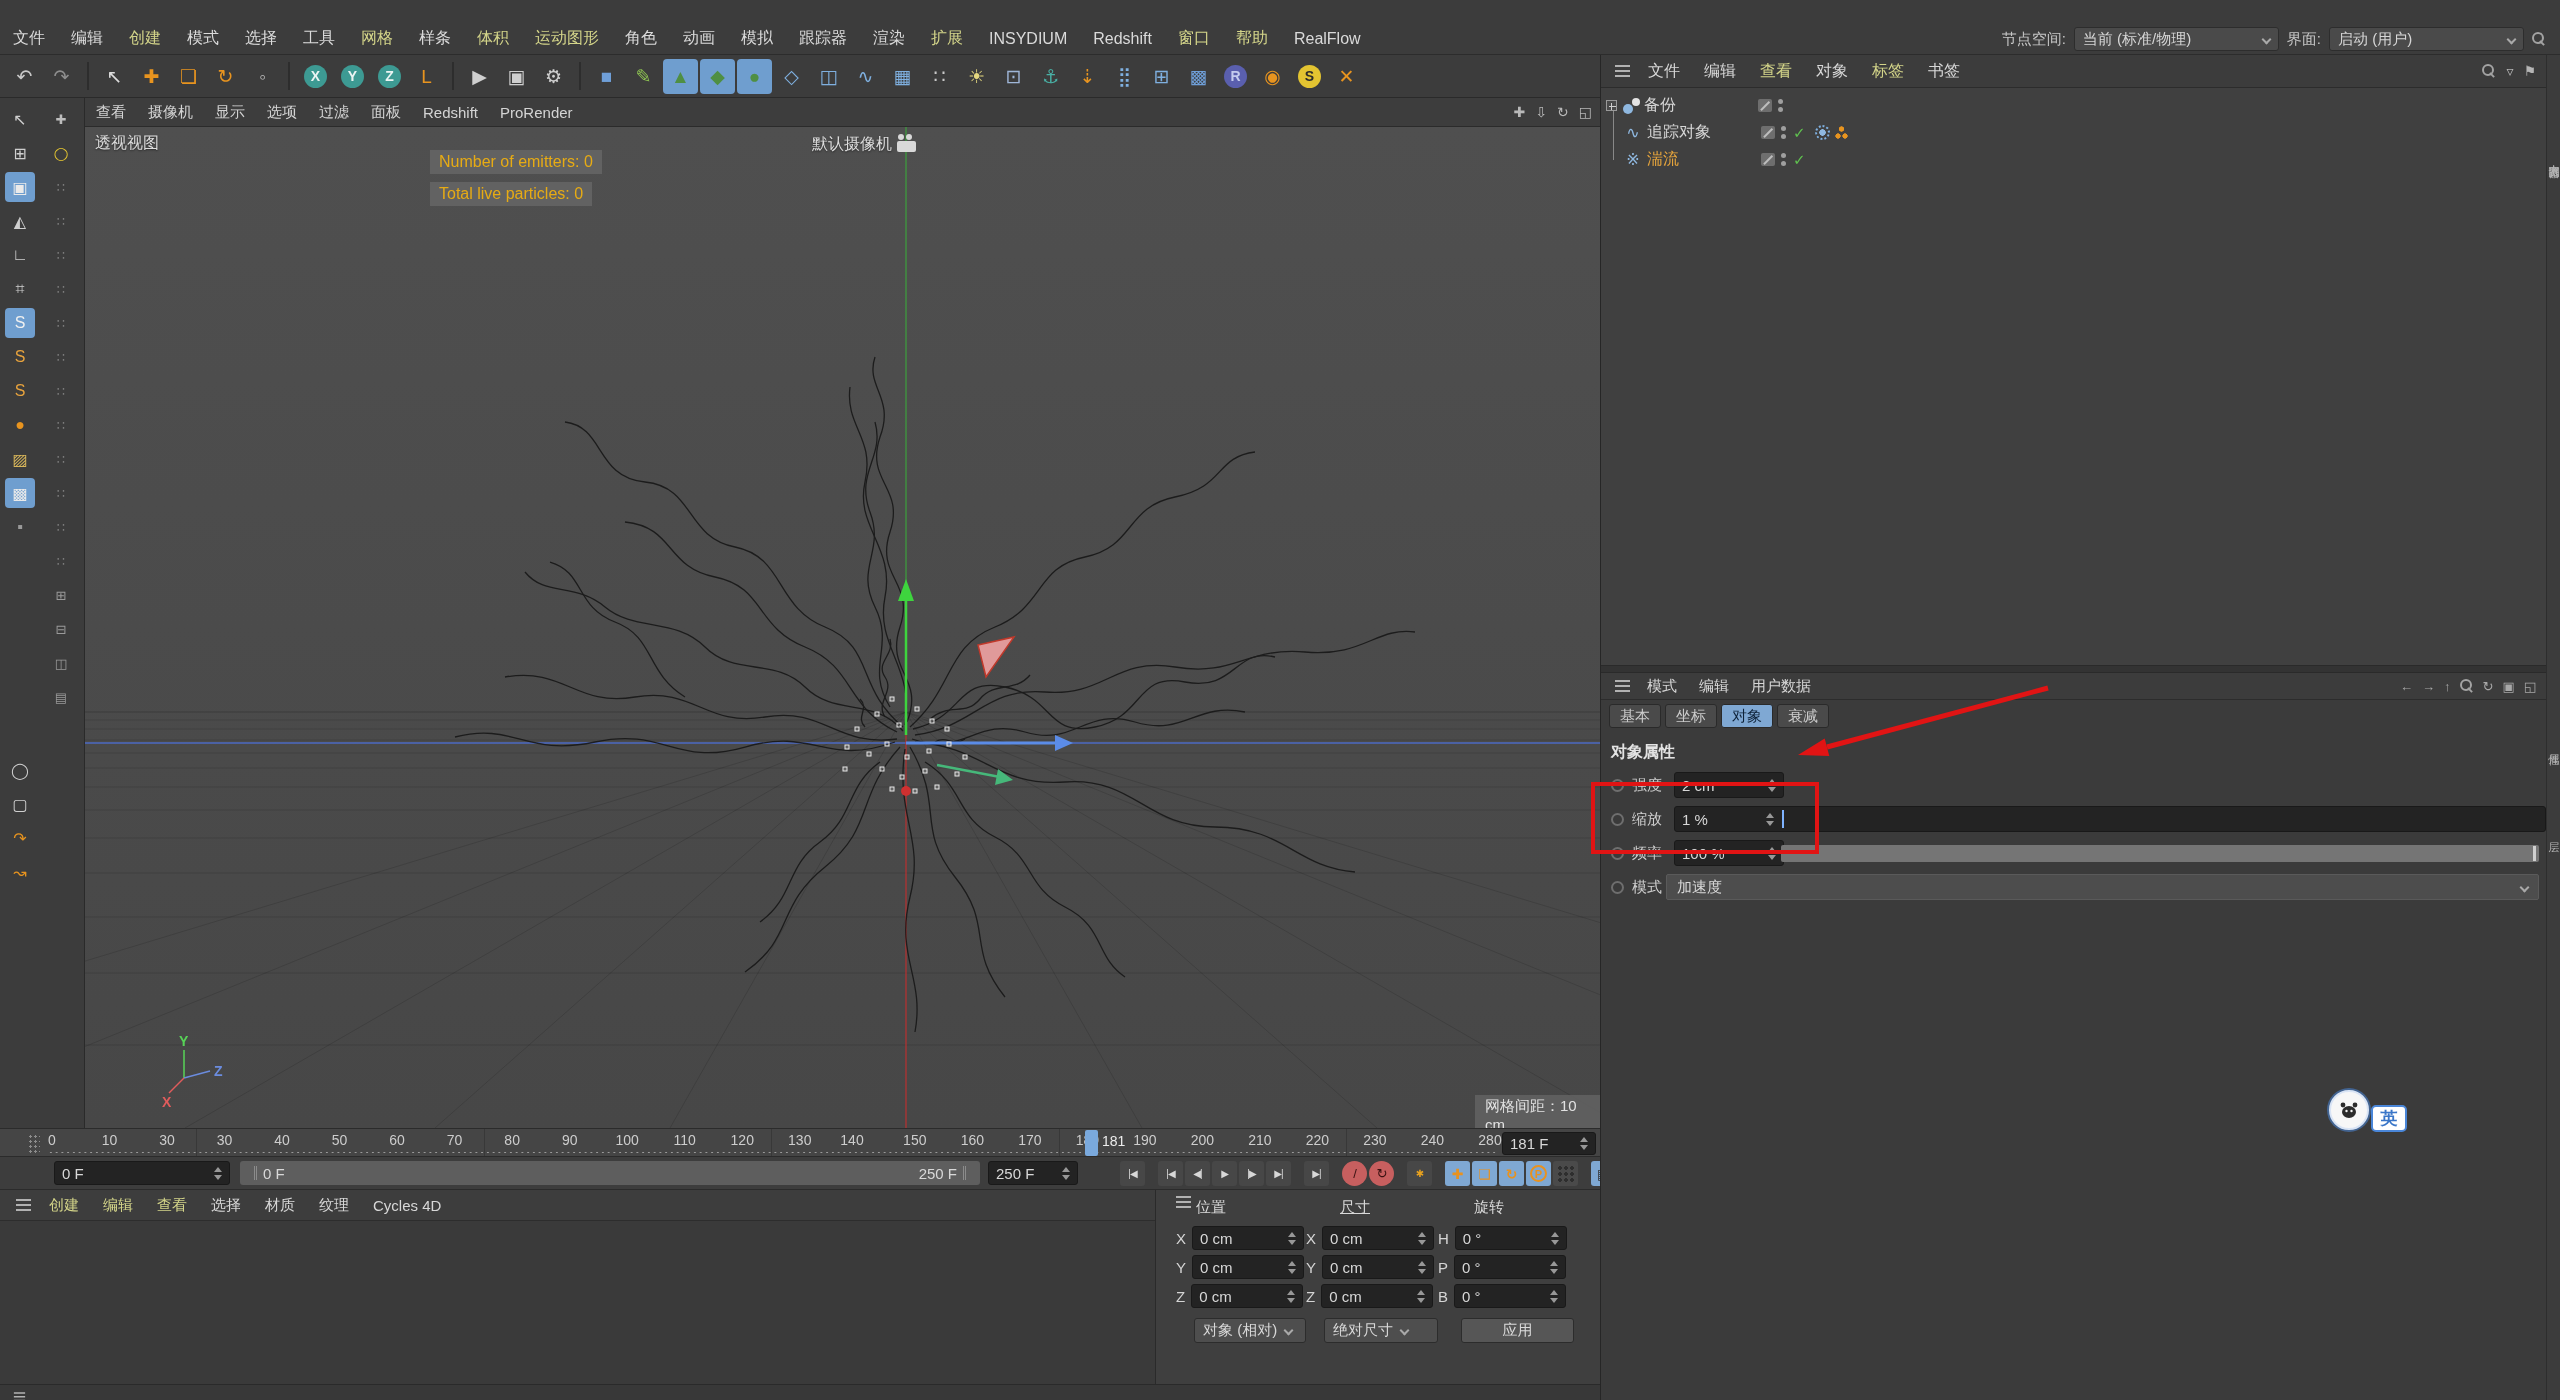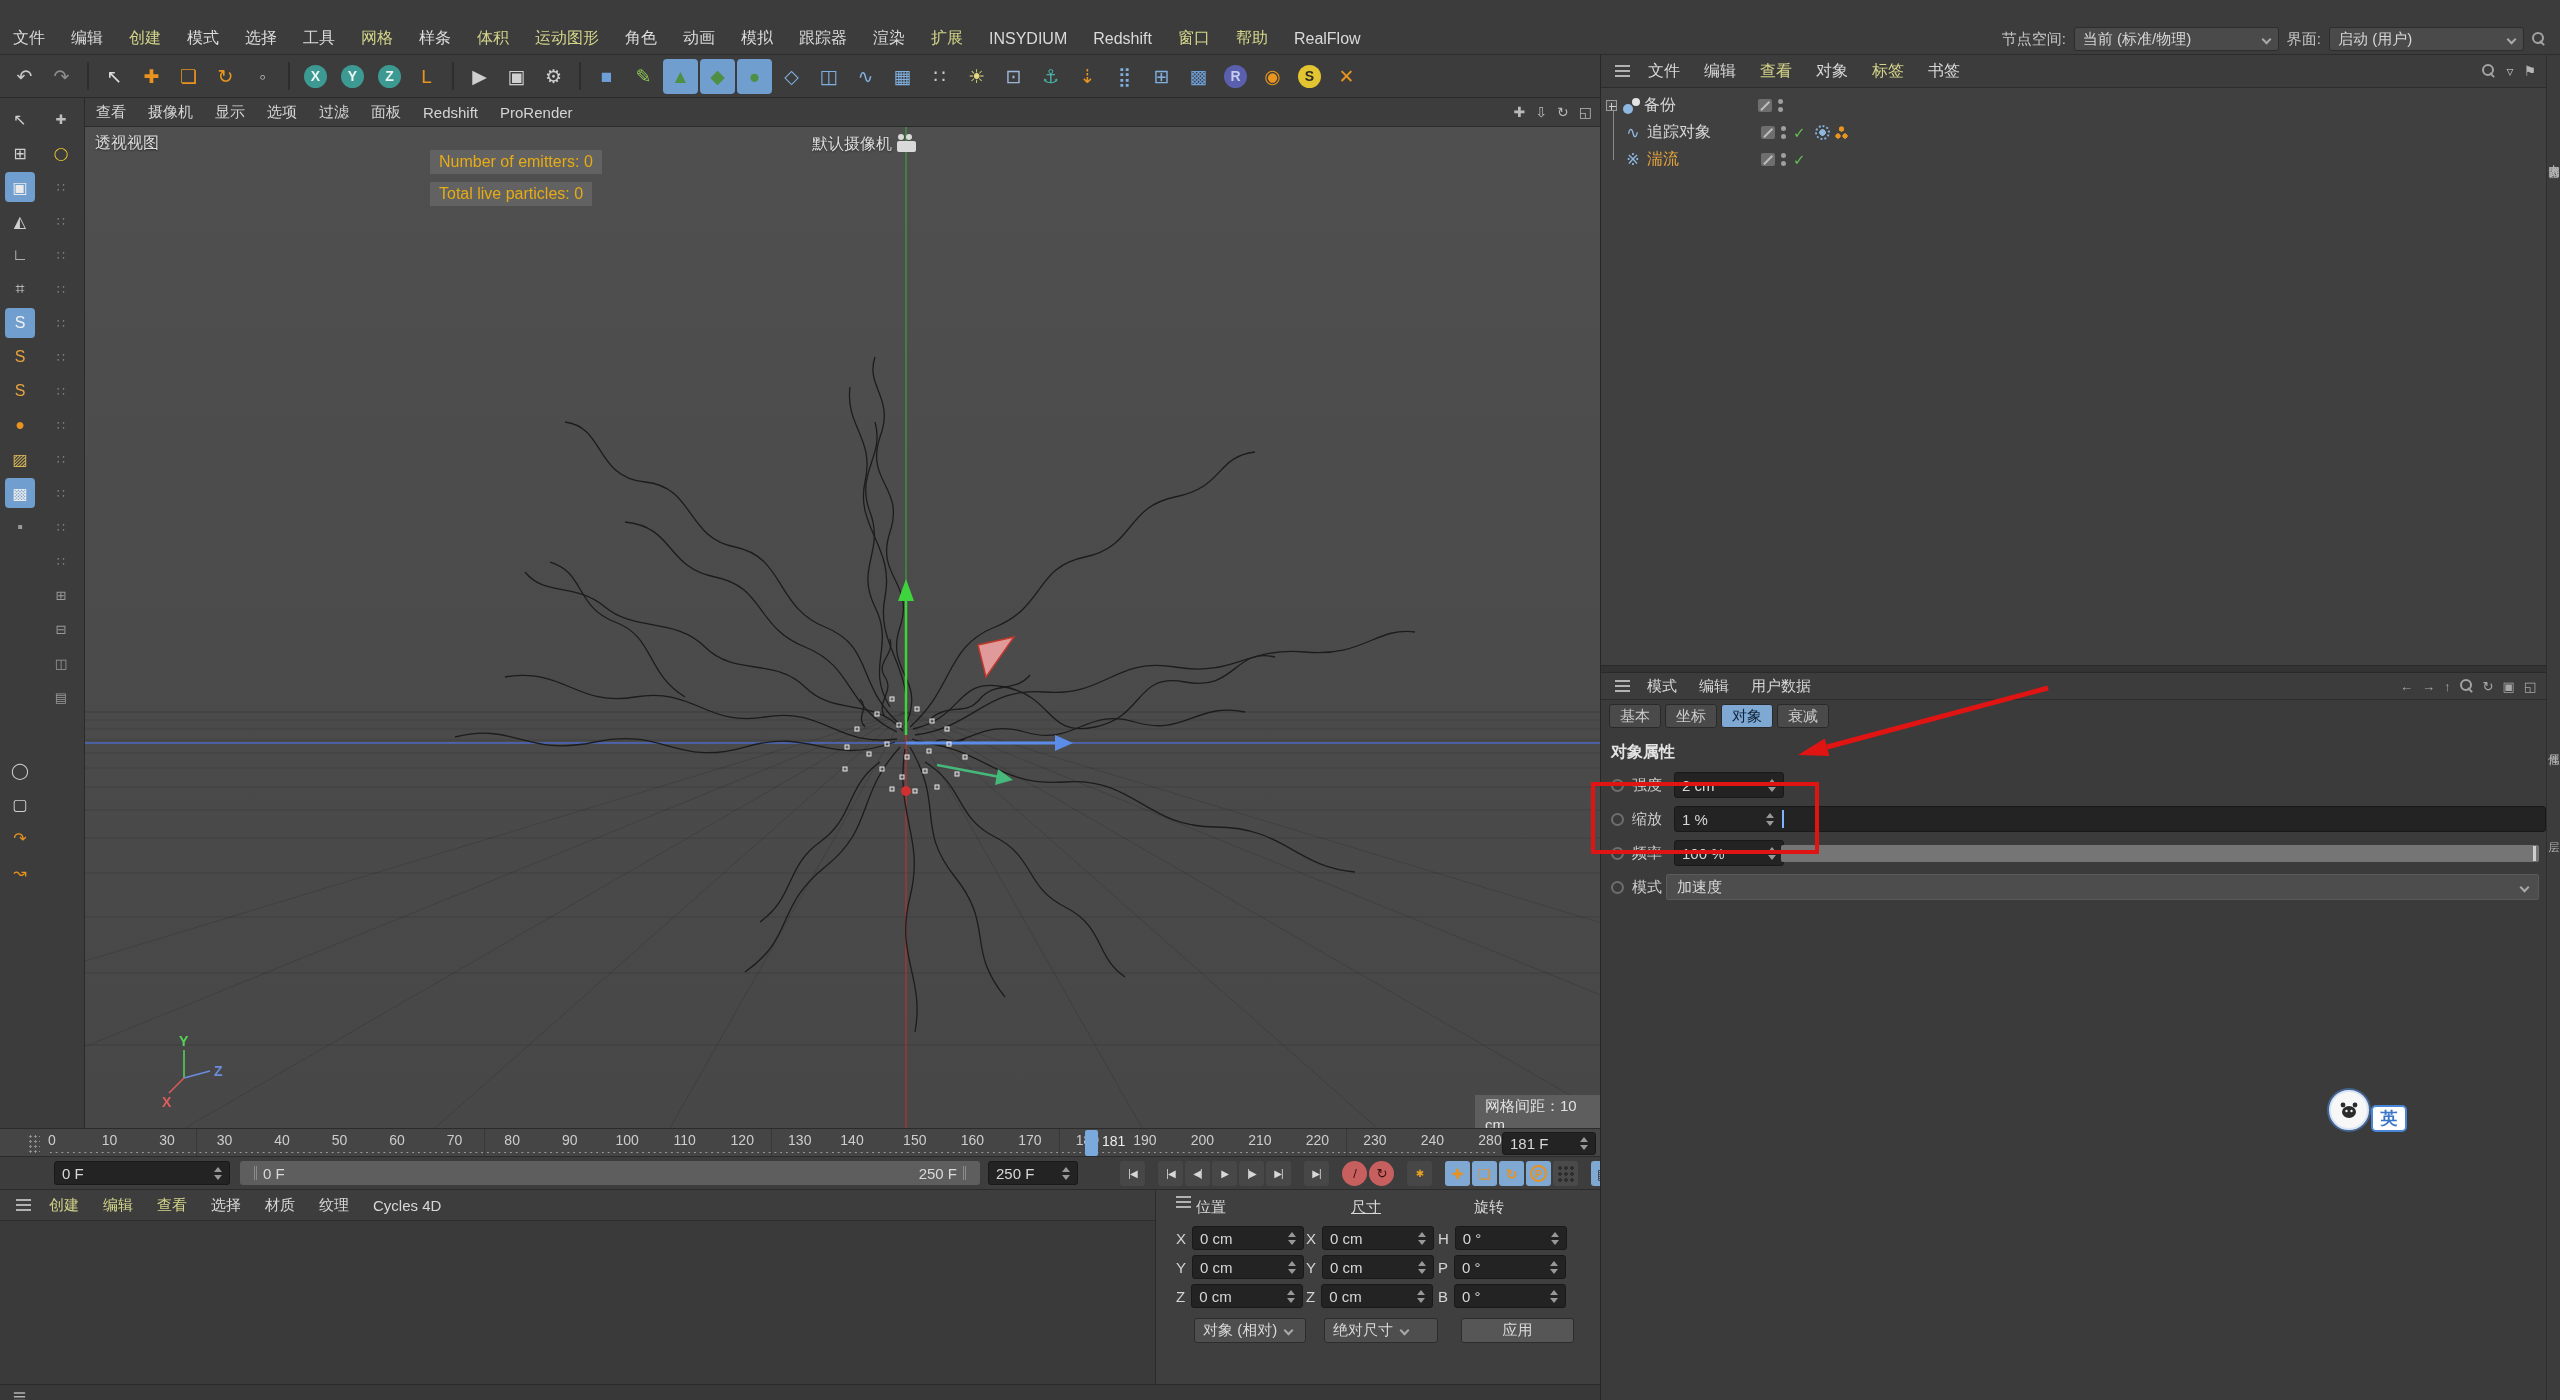--- a/index.html
+++ b/index.html
@@ -851,21 +851,21 @@
           <span class="mitem">材质</span>
           <span class="mitem">纹理</span>
           <span class="mitem">Cycles 4D</span>
         </div>
     </div>
   </div>
 
   <div id="coords">
     <span class="ham" style="position:absolute;left:14px;top:16px;"></span>
     <span class="hdr" style="left:40px;">位置</span>
-    <span class="hdr" style="left:195px;text-decoration:underline;">尺寸</span>
+    <span class="hdr" style="left:184px;text-decoration:underline;">尺寸</span>
     <span class="hdr" style="left:318px;">旋转</span>
 
     <div class="c-row" style="left: 20px; top: 36px; flex-direction: column; align-items: flex-start; gap: 5px;">
         <div style="display: flex; align-items: center; gap: 6px;">
           <span>X</span>
           <div class="fld" style="width: 112px; height: 24px;">
             <span>0 cm</span>
             <span class="spin">
               <i class="t-up"></i>
               <i class="t-dn"></i>

